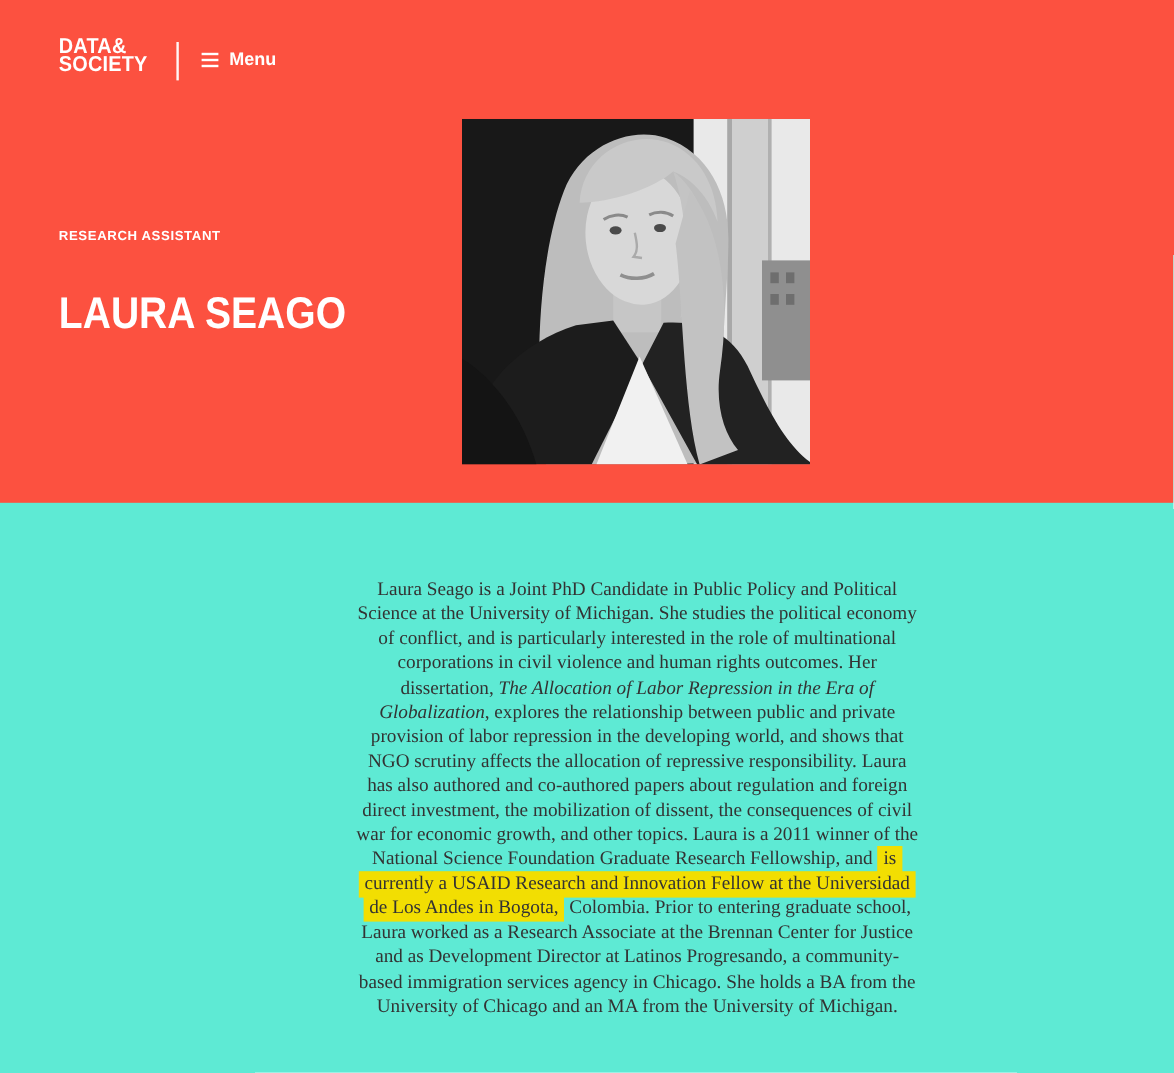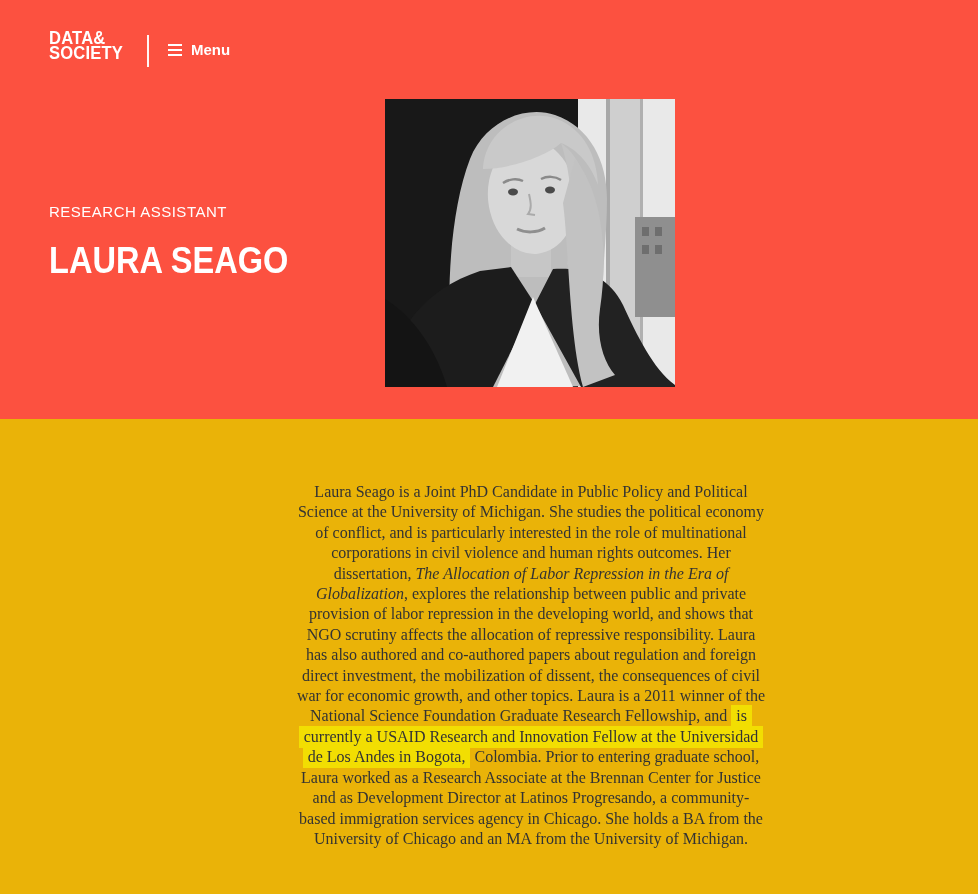--- a/index.html
+++ b/index.html
@@ -6,21 +6,21 @@
     margin: 0;
     padding: 0;
     background: #ffffff;
     font-family: "Liberation Sans", sans-serif;
   }
   #page {
     position: relative;
     width: 978px;
     height: 894px;
     overflow: hidden;
-    background: #eab308;
+    background: #5eead4;
   }
 
   
   .hero {
     position: absolute;
     left: 0; top: 0;
     width: 978px;
     height: 419px;
     background: #FC5140;
   }
@@ -77,24 +77,24 @@
     position: absolute;
     left: 385px;
     top: 99px;
     width: 290px;
     height: 288px;
     overflow: hidden;
   }
   .role {
     position: absolute;
     left: 49px;
-    top: 203px;
-    color: #ffffff;
-    font-size: 15px;
-    font-weight: 400;
+    top: 191px;
+    color: #ffffff;
+    font-size: 11px;
+    font-weight: 700;
     letter-spacing: 0.5px;
   }
   .name {
     position: absolute;
     left: 49px;
     top: 240px;
     margin: 0;
     color: #ffffff;
     font-size: 37px;
     font-weight: 700;

